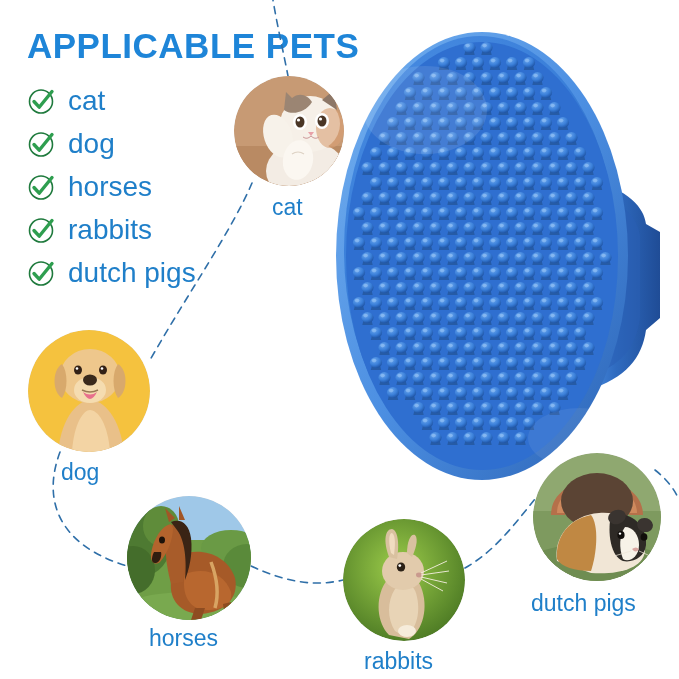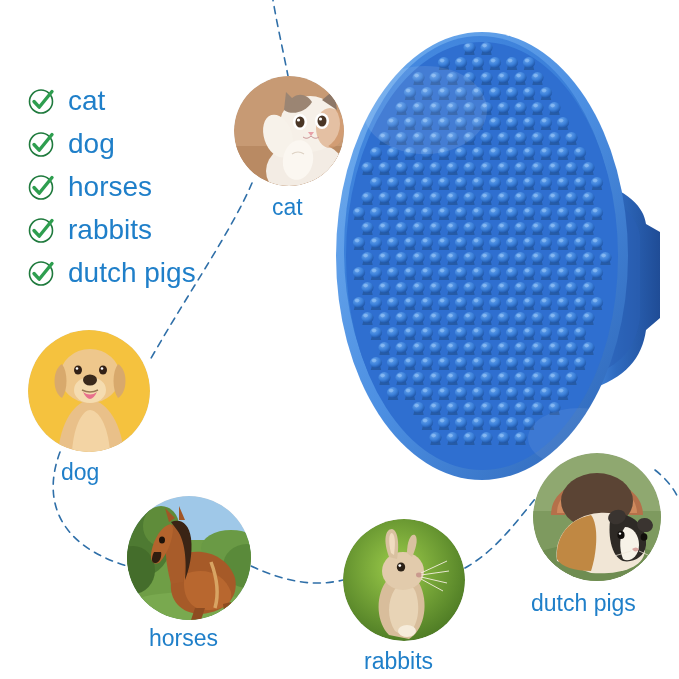--- a/index.html
+++ b/index.html
@@ -113,20 +113,21 @@
     width: 340px;
     height: 490px;
   }
   #brush svg { display: block; width: 100%; height: 100%; }
 </style>
 </head>
 <body>
 
 <div id="stage">
 
+  <div id="title">APPLICABLE PETS</div>
 
   <div id="checklist">
 
     <div class="check-row">
       <span class="check-icon">
         <svg viewBox="0 0 28 28" width="28" height="28">
           <circle cx="14" cy="14.5" r="11.5" fill="none" stroke="#1f7a3d" stroke-width="1.6"></circle>
           <path d="M7 14.5 L12.2 20.2 L25 4.5" fill="none" stroke="#2e9e4f" stroke-width="3.4" stroke-linecap="round" stroke-linejoin="round"></path>
         </svg>
       </span>

